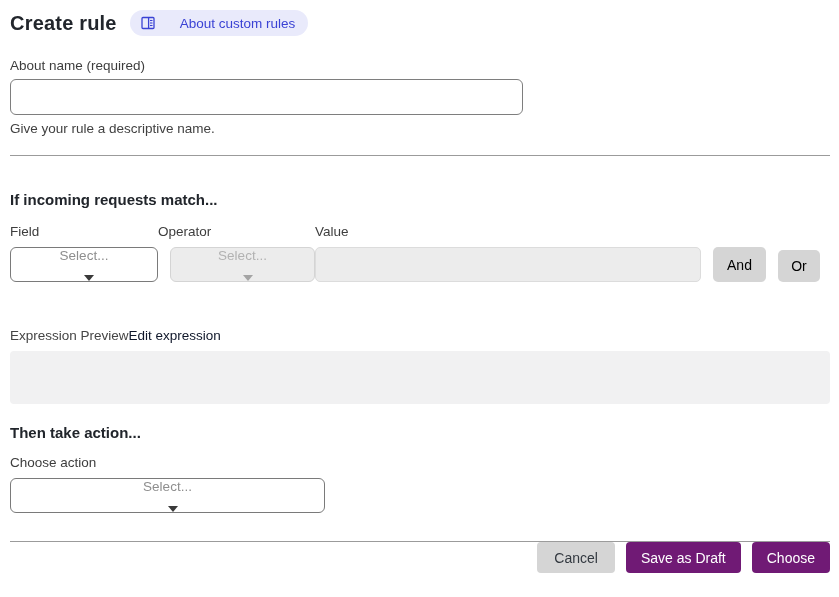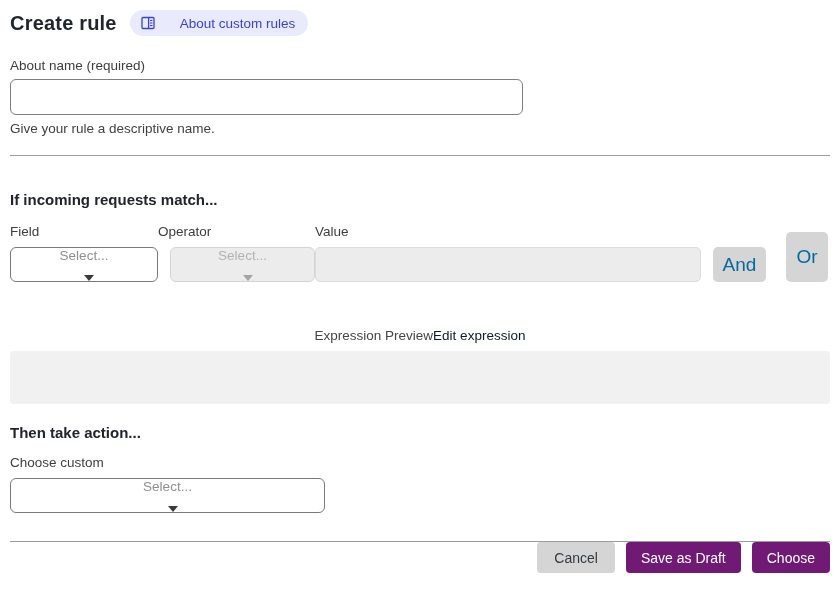--- a/index.html
+++ b/index.html
@@ -51,28 +51,28 @@
   }
   .select-box.disabled{background:#ececec;border-color:#d4d4d4;color:#b2b2b2;cursor:default;}
   .select-box.disabled .caret{border-top-color:#a4a4a4;}
   .w-field{width:148px;}
   .w-operator{width:145px;margin-left:12px;}
   .value-input{
     width:386px;height:35px;background:#ececec;border:1px solid #dcdcdc;border-radius:5px;
     padding:0 10px;font-family:inherit;font-size:13.5px;color:#555;
   }
   .btn-neutral{
-    background:#d5d5d5;border:none;border-radius:5px;color:#0369a1;
-    font-size:19px;font-family:inherit;cursor:pointer;
+    background:#d5d5d5;border:none;border-radius:5px;color:#000000;
+    font-size:14px;font-family:inherit;cursor:pointer;
   }
   .btn-and{height:35px;width:53px;margin-left:12px;}
-  .btn-or{height:50px;width:42px;margin-left:20px;}
+  .btn-or{height:32px;width:42px;margin-left:12px;}
 
   
-  .expr-row{margin-top:46px;display:flex;justify-content:center;align-items:center;}
+  .expr-row{margin-top:46px;display:flex;justify-content:flex-start;align-items:center;}
   .expr-label{color:#454545;}
   .link{color:#0f172a;text-decoration:none;font-size:13.5px;cursor:pointer;}
   .preview-box{margin-top:8px;height:53px;background:#f1f1f2;border-radius:4px;color:#444;
     padding:8px 12px;font-size:13px;}
 
   
   .action-heading{margin-top:20px;}
   .action-label{margin-top:14px;margin-bottom:8px;}
   .w-action{width:315px;}
 
@@ -142,21 +142,21 @@
 
   
   <div class="expr-row">
     <span class="expr-label">Expression Preview</span>
     <a class="link">Edit expression</a>
   </div>
   <div class="preview-box"></div>
 
   
   <div class="section-heading action-heading">Then take action...</div>
-  <label class="form-label action-label">Choose custom</label>
+  <label class="form-label action-label">Choose action</label>
   <div class="select-box w-action">
     <span>Select...</span>
     <span class="caret"></span>
   </div>
 
   <hr class="div2">
 
   
   <div class="footer">
     <button class="btn btn-cancel">Cancel</button>

